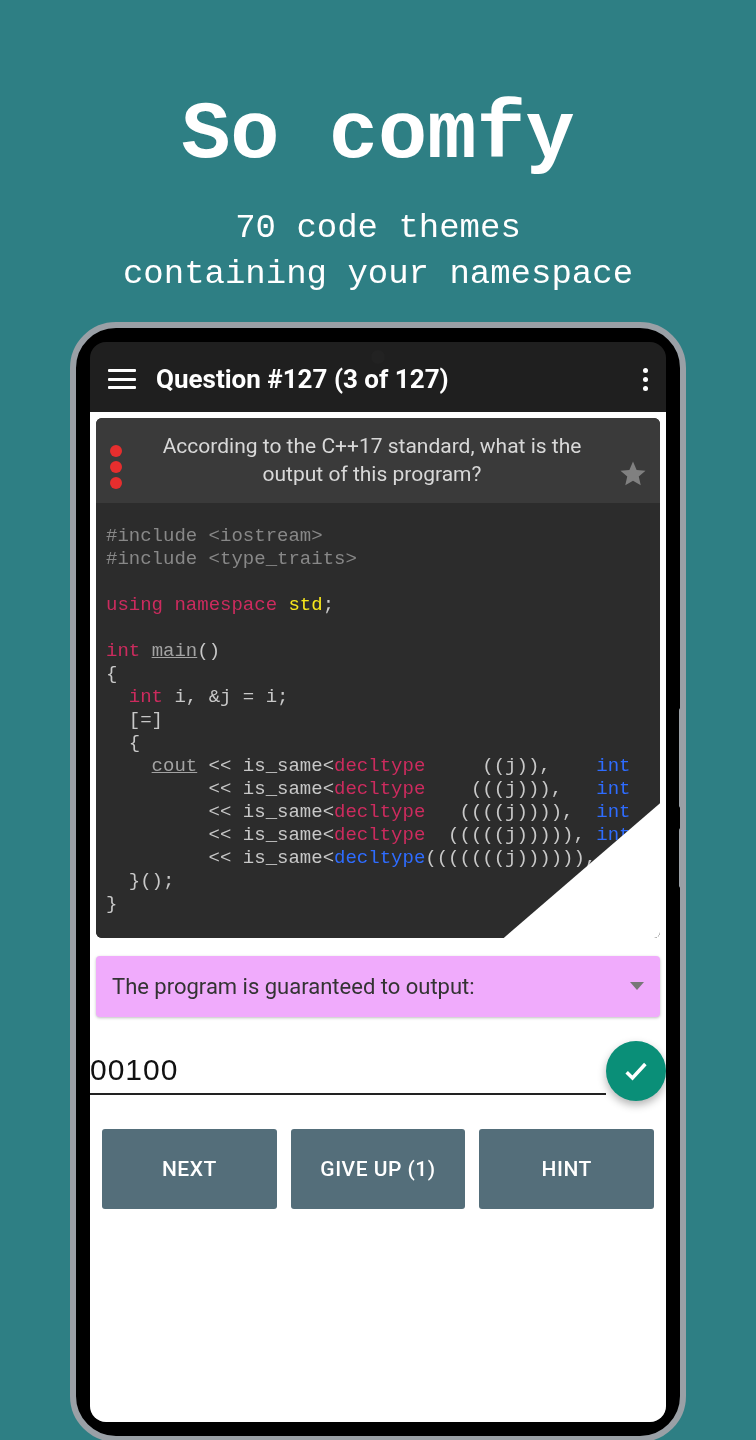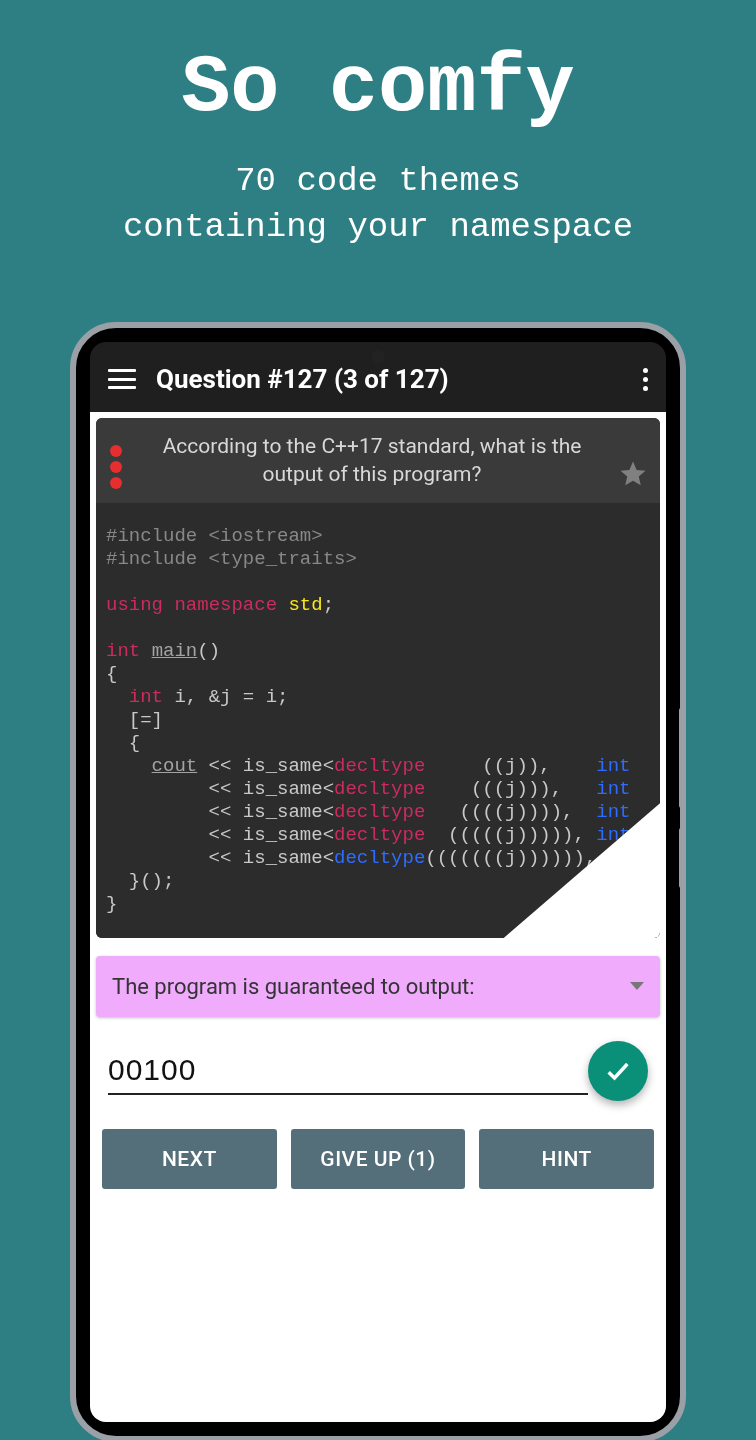--- a/index.html
+++ b/index.html
@@ -10,21 +10,21 @@
     font-family: -apple-system, BlinkMacSystemFont, "Segoe UI", Roboto, sans-serif;
     overflow: hidden;
     position: relative;
   }
   .promo-title {
     font-family: "Courier New", monospace;
     font-weight: bold;
     font-size: 82px;
     color: #fff;
     text-align: center;
-    margin-top: 42px;
+    margin-top: 89px;
   }
   .promo-sub {
     font-family: "Courier New", monospace;
     font-size: 34px;
     color: #fff;
     text-align: center;
     margin-top: 24px;
     line-height: 1.35;
   }
   .phone {
@@ -139,21 +139,21 @@
     align-items: center;
     justify-content: space-between;
     font-size: 22px;
     color: #333;
   }
   .chev { width: 0; height: 0; border-left: 7px solid transparent; border-right: 7px solid transparent; border-top: 8px solid #777; }
 
   .input-row {
     display: flex;
     align-items: center;
-    padding: 24px 18px 10px;
+    padding: 24px 0 10px;
   }
   .text-input {
     flex: 1;
     border: none;
     border-bottom: 2px solid #222;
     font-size: 30px;
     padding: 6px 0 6px;
     outline: none;
     background: transparent;
     color: #111;
@@ -174,21 +174,21 @@
     padding: 18px 12px;
   }
   .btn {
     flex: 1;
     background: #546e7a;
     color: #fff;
     font-size: 21px;
     font-weight: 500;
     letter-spacing: 0.5px;
     text-align: center;
-    padding: 18px 6px;
+    padding: 28px 6px;
     border-radius: 3px;
   }
 
   .side-btn {
     position: absolute;
     right: -4px;
     width: 5px;
     background: #9aa0a6;
     border-radius: 3px;
   }

